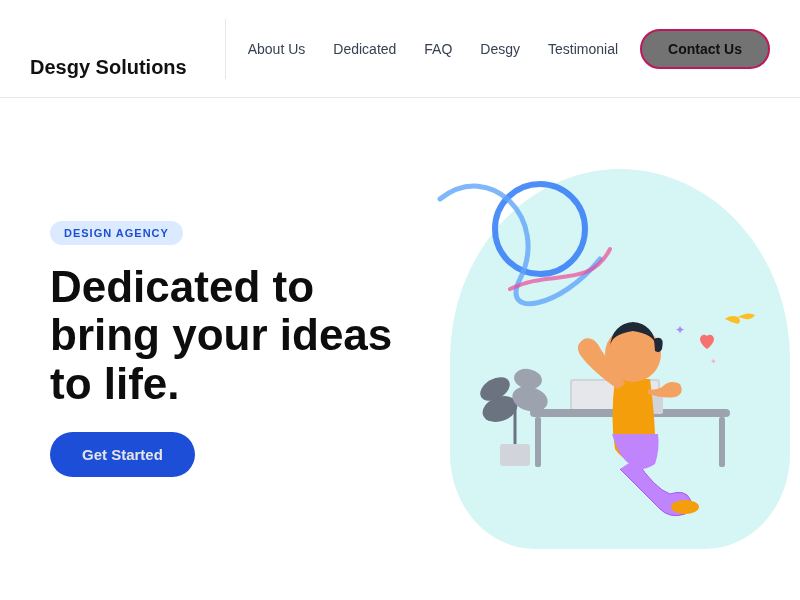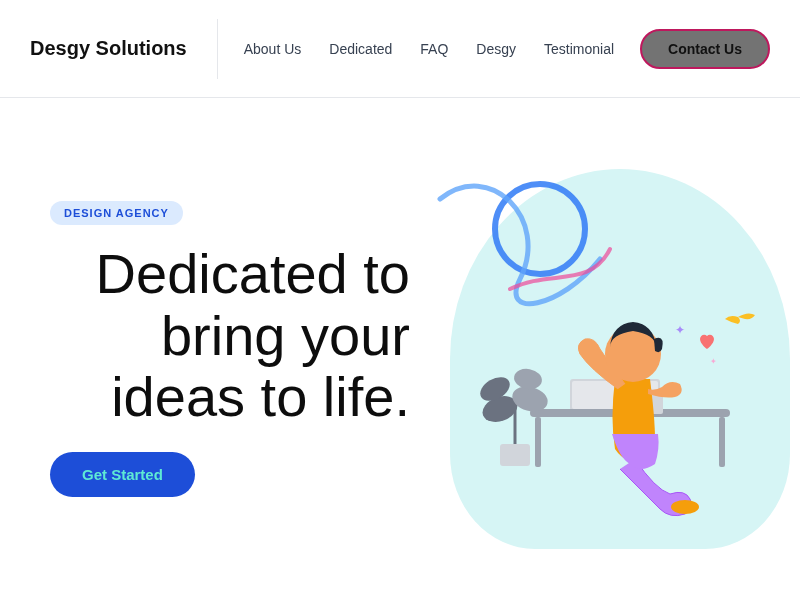--- a/index.html
+++ b/index.html
@@ -20,25 +20,25 @@
     header {
       display: flex;
       align-items: center;
       height: 98px;
       padding: 0 30px;
       border-bottom: 1px solid #e5e7eb;
     }
 
     .logo-area {
       min-width: 160px;
-      padding-right: 30px;
+      padding-right: 38px;
       border-right: 1px solid #e5e7eb;
       height: 60px;
       display: flex;
-      align-items: center;
+      align-items: flex-end;
     }
 
     .logo-text {
       font-size: 20px;
       font-weight: 700;
       color: #111111;
     }
 
     nav {
       flex: 1;
@@ -89,31 +89,30 @@
       color: #1d4ed8;
       font-size: 11px;
       font-weight: 700;
       letter-spacing: 1px;
       padding: 6px 14px;
       border-radius: 50px;
       width: fit-content;
     }
 
     .hero-title {
-      font-size: 56px;
-      font-weight: 400;
+      font-size: 44px;
+      font-weight: 700;
       line-height: 1.1;
       color: #0d0d0d;
-      text-align: right;
     }
 
     .get-started-btn {
       display: inline-block;
       background: #1d4ed8;
-      color: #5eead4;
+      color: #e5e5e5;
       font-size: 15px;
       font-weight: 600;
       padding: 14px 32px;
       border-radius: 50px;
       border: none;
       cursor: pointer;
       width: fit-content;
       margin-top: 6px;
     }
 

